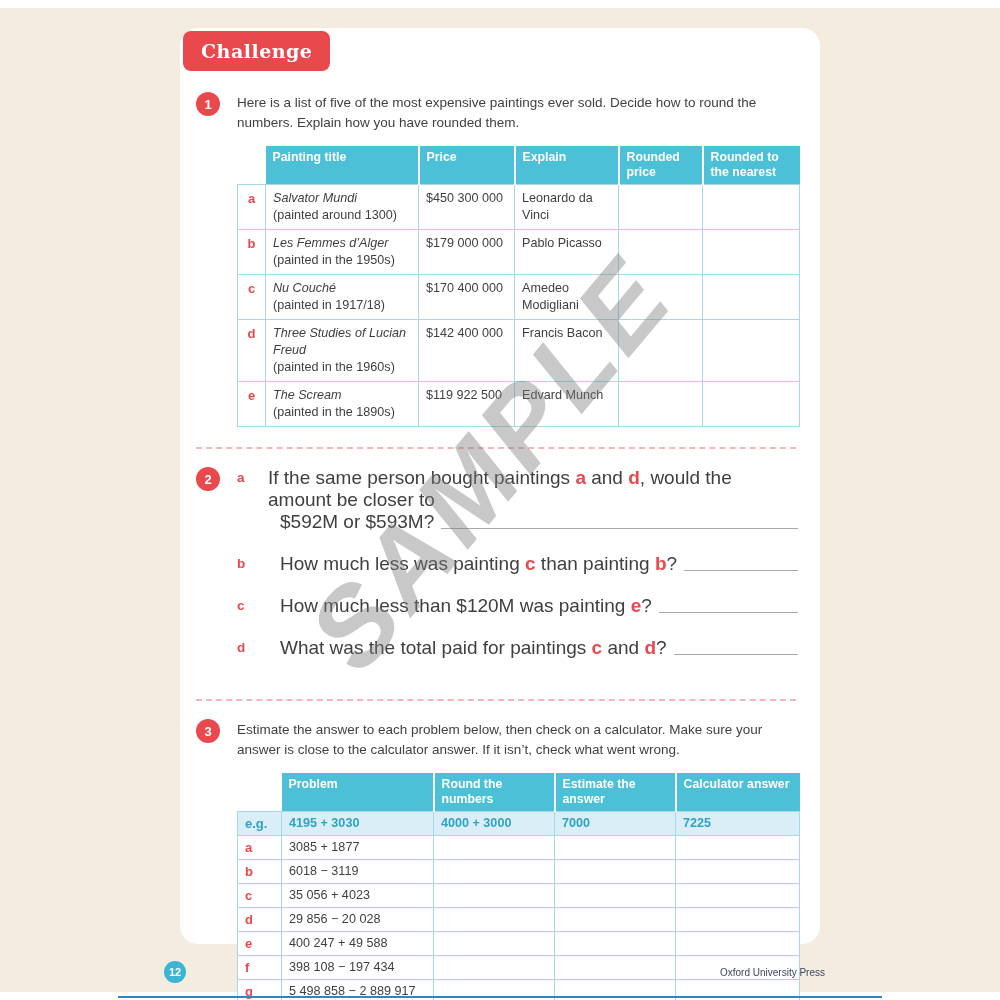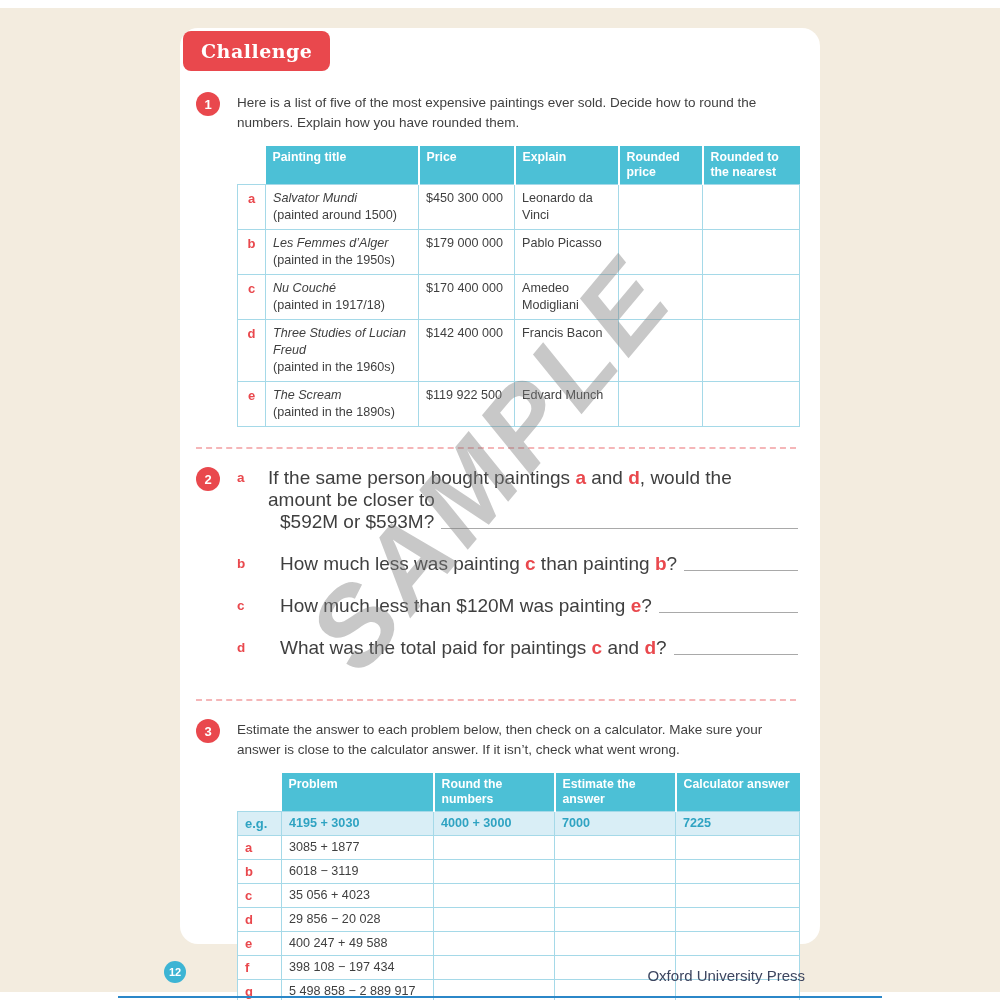--- a/index.html
+++ b/index.html
@@ -65,21 +65,21 @@
   .watermark{
     position:absolute;left:230px;top:400px;width:520px;text-align:center;
     transform:rotate(-50deg);font-size:110px;font-weight:bold;font-style:italic;
     color:rgba(125,125,125,0.42);letter-spacing:6px;pointer-events:none;z-index:5;
   }
   .page-badge{
     position:absolute;left:164px;top:961px;width:22px;height:22px;border-radius:50%;
     background:#3cb4d4;color:#fff;font-size:11px;font-weight:bold;
     display:flex;align-items:center;justify-content:center;
   }
-  .publisher{position:absolute;right:195px;top:967px;font-size:15px;color:#3d4660;}
+  .publisher{position:absolute;right:175px;top:967px;font-size:10px;color:#3d4660;}
 </style>
 </head>
 <body>
 
 <div class="cream-bg"></div>
 
 <div class="card">
   <div class="banner">
     <span>Challenge</span>
   </div>
@@ -105,21 +105,21 @@
             <th>Explain</th>
             <th>Rounded price</th>
             <th>Rounded to the nearest</th>
           </tr>
         </thead>
         <tbody>
           <tr>
             <td class="lbl">a</td>
             <td>
                 <span class="ptitle">Salvator Mundi</span>
-                <span class="pnote">(painted around 1500)</span>
+                <span class="pnote">(painted around 1300)</span>
               </td>
             <td class="price">$450 300 000</td>
             <td>Leonardo da Vinci</td>
             <td></td>
             <td></td>
           </tr>
           <tr>
             <td class="lbl">b</td>
             <td>
                 <span class="ptitle">Les Femmes d’Alger</span>

